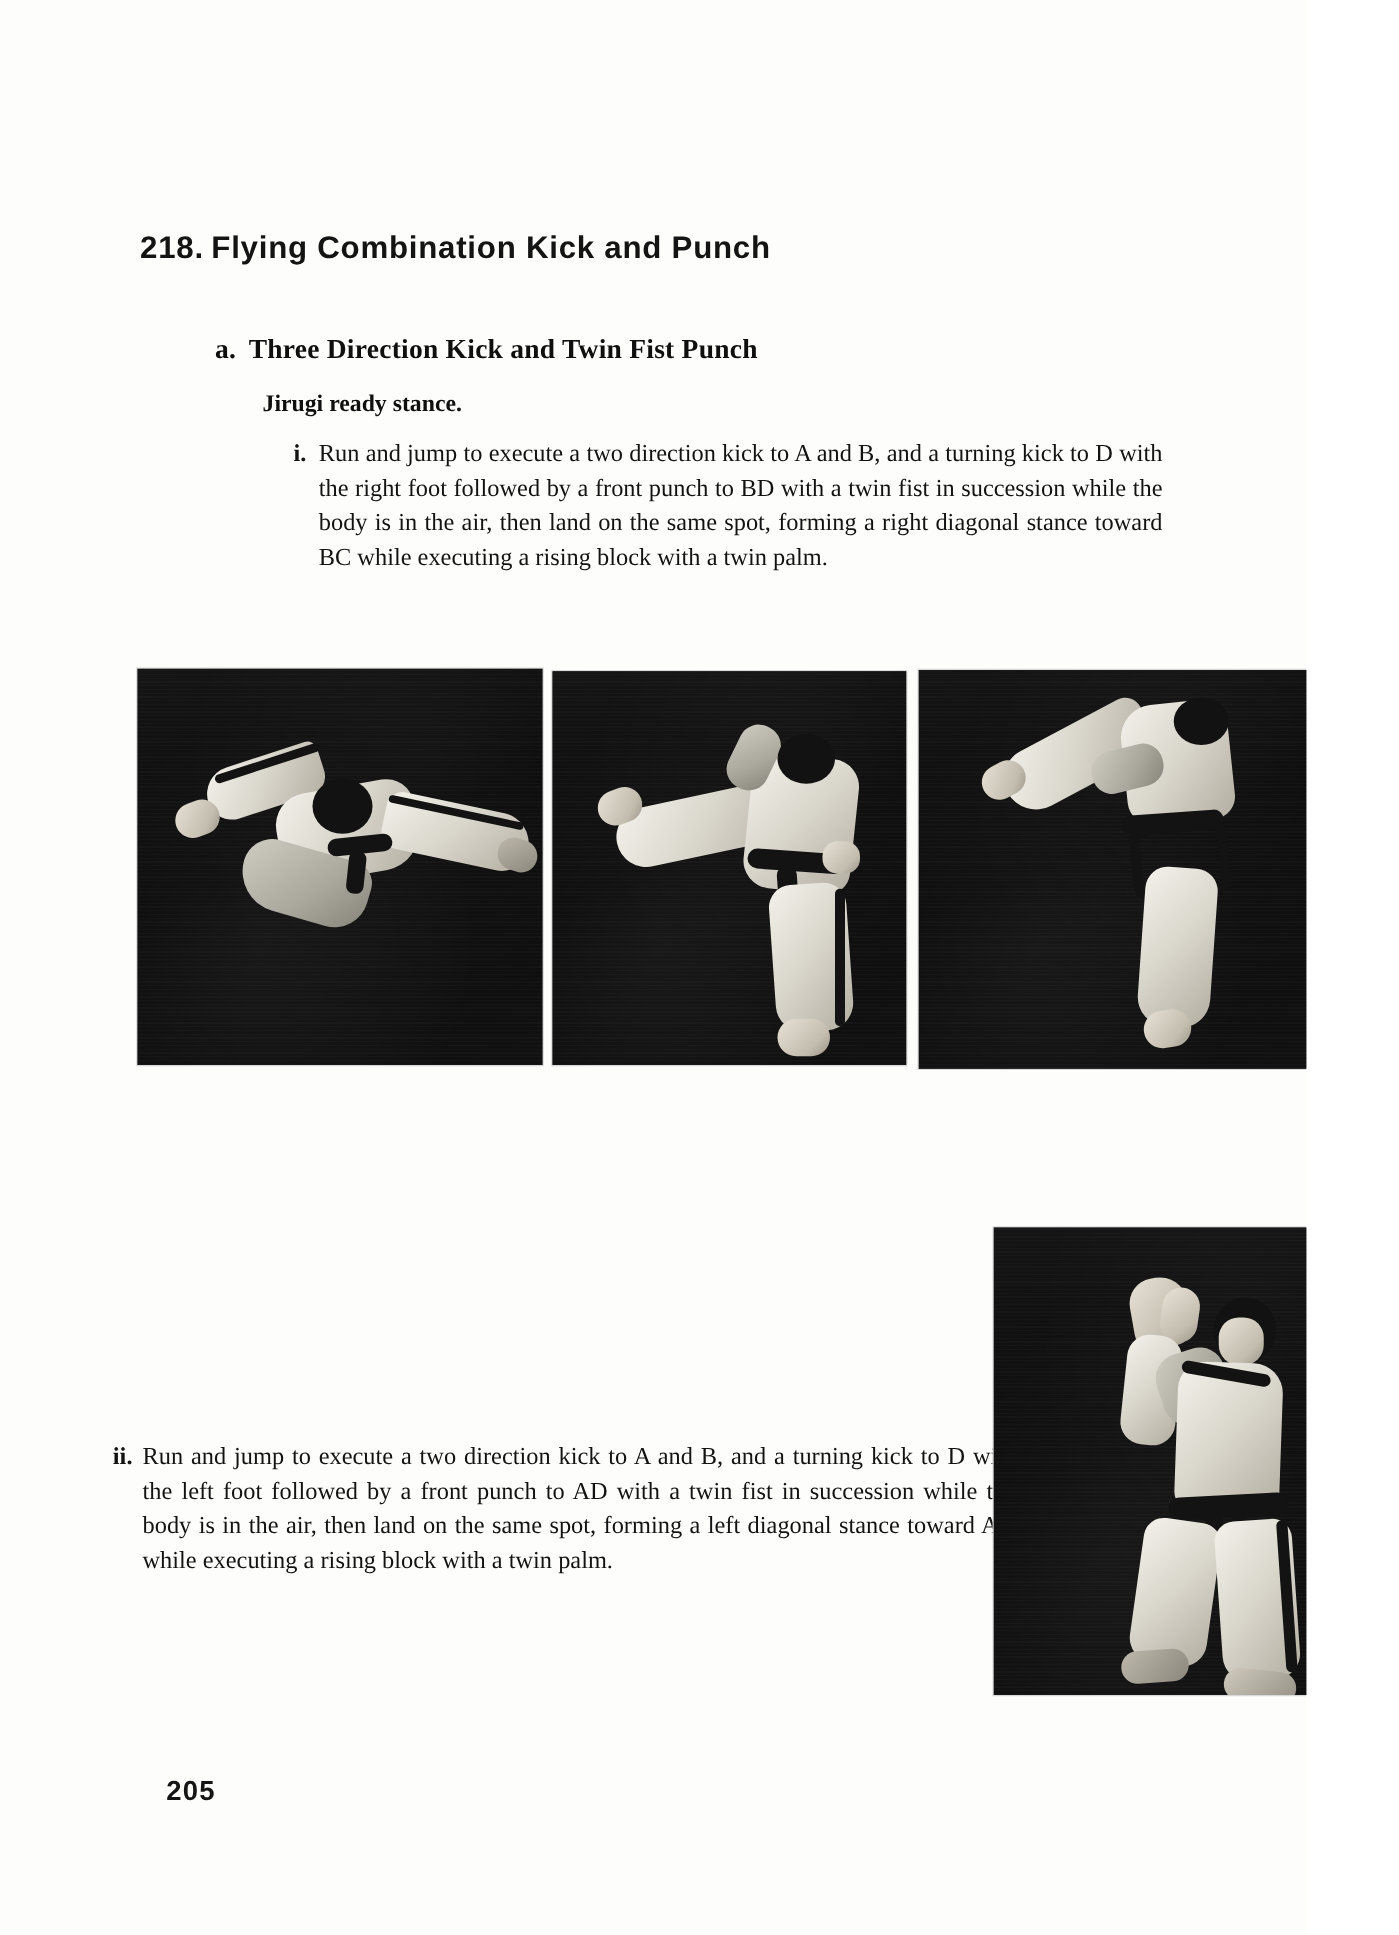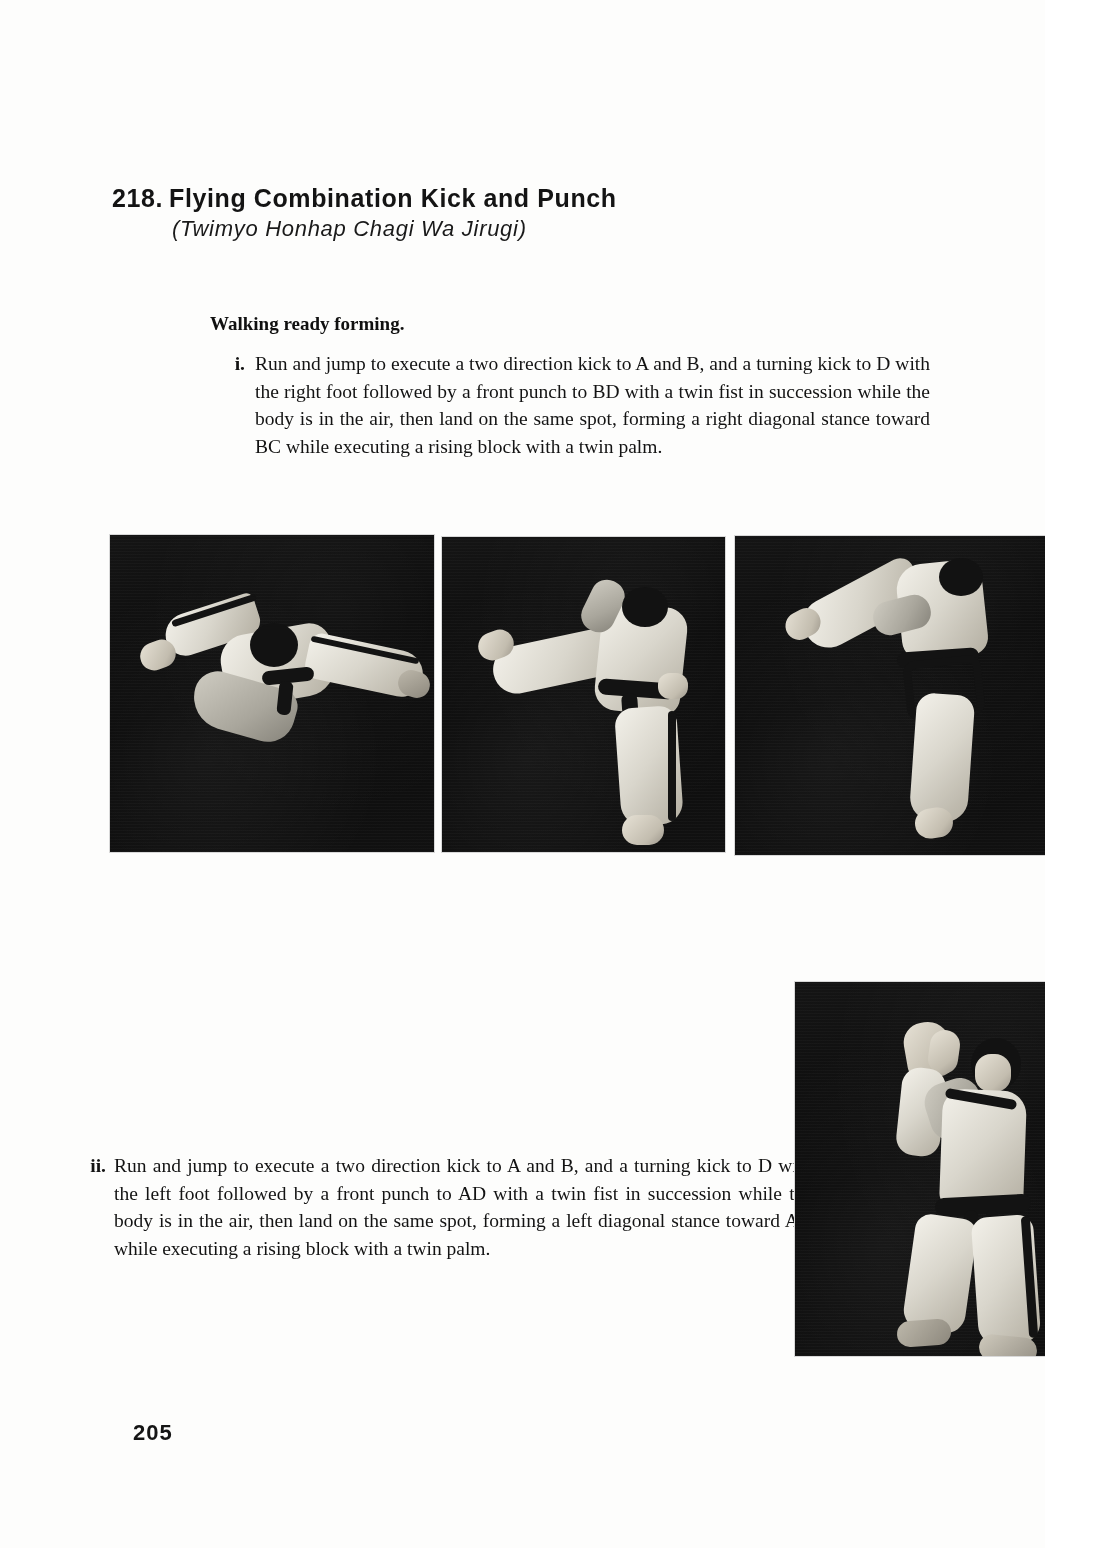--- a/index.html
+++ b/index.html
@@ -154,24 +154,26 @@
 </style>
 </head>
 <body>
 
 <div class="page">
 
   <div class="sec-title">
     <span class="num">218.</span><span>Flying Combination Kick and Punch</span>
   </div>
 
-  <div class="sec-subtitle">(Twimyo Honhap Chagi Wa Jirugi)</div>
-
-
-  <div class="stance-line">Walking ready forming.</div>
+
+  <div class="sub-head">
+    <span class="marker">a.</span><span>Three Direction Kick and Twin Fist Punch</span>
+  </div>
+
+  <div class="stance-line">Jirugi ready stance.</div>
 
   <div class="para" id="para-i">
     <span class="marker">i.</span>
     <span class="body">Run and jump to execute a two direction kick to A and B, and a turning kick to D with the right foot followed by a front punch to BD with a twin fist in succession while the body is in the air, then land on the same spot, forming a right diagonal stance toward BC while executing a rising block with a twin palm.</span>
   </div>
 
   <div class="photo" style="left:110px; top:535px; width:324px; height:317px;">
     <div class="grain"></div>
     <div class="fig" style="left:20px; top:60px; width:290px; height:175px;">
 

